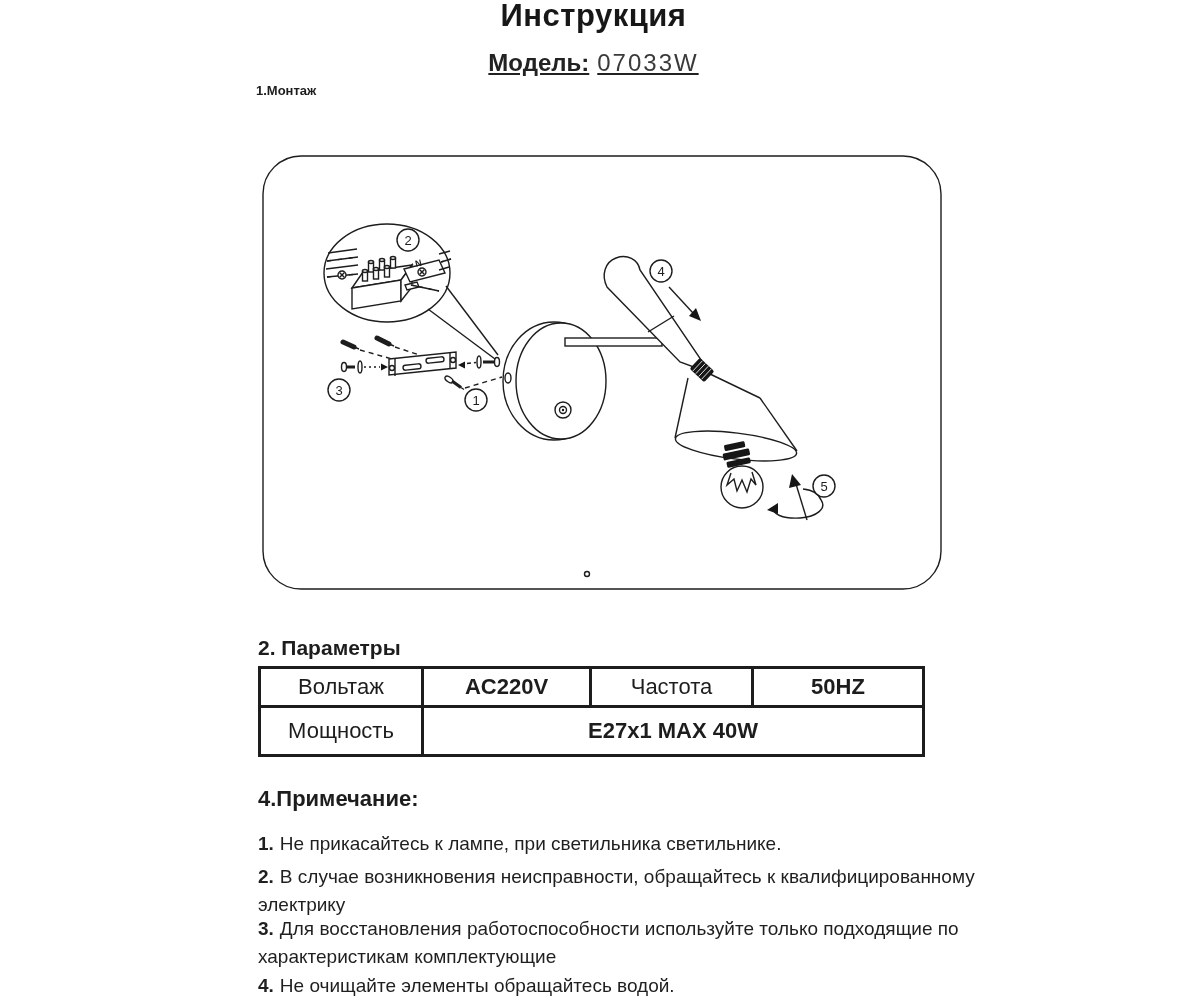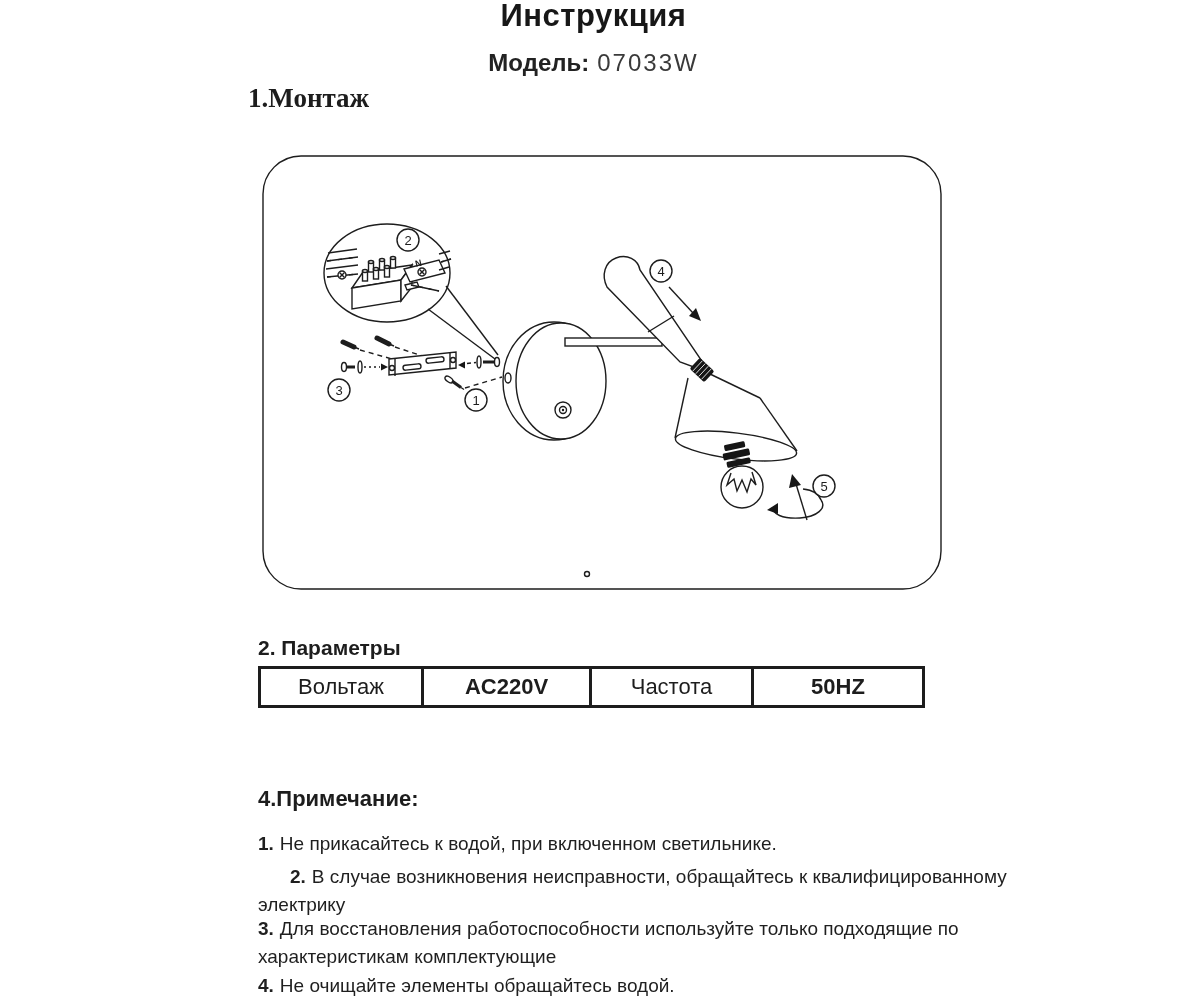--- a/index.html
+++ b/index.html
@@ -3,45 +3,45 @@
 <meta charset="utf-8">
 <style>
   html,body{margin:0;padding:0;}
   body{
     width:1200px;height:1000px;position:relative;background:#ffffff;
     font-family:"Liberation Sans",sans-serif;color:#1d1d1d;overflow:hidden;
   }
   .abs{position:absolute;}
   .centerwrap{left:0;width:1187px;text-align:center;}
   .doc-title{top:-2px;font-size:31px;font-weight:700;letter-spacing:0.5px;color:#171717;}
-  .model-line{top:49px;font-size:24px;color:#222;}
+  .model-line{top:49px;font-size:24px;color:#222;text-decoration:underline;}
   .model-label{font-weight:700;}
   .model-value{font-weight:400;letter-spacing:2px;color:#3a3a3a;margin-left:8px;}
-  .h-montage{left:248px;top:83px;font-size:27px;font-weight:700;font-family:Liberation Serif, serif;}
+  .h-montage{left:256px;top:83px;font-size:13px;font-weight:700;}
   .h-params{left:258px;top:636px;font-size:21px;font-weight:700;}
   .h-notes{left:258px;top:786px;font-size:22px;font-weight:700;}
   .diagram-svg{left:255px;top:148px;}
 
   table.params{
     position:absolute;left:258px;top:666px;border-collapse:collapse;
     table-layout:fixed;
   }
   table.params td{
     border:3px solid #1d1d1d;text-align:center;vertical-align:middle;
     padding:0;font-size:22px;color:#1d1d1d;
   }
   td.c0{width:160px;} td.c1{width:165px;} td.c2{width:159px;} td.c3{width:168px;}
   tr.r0 td{height:36px;}
   tr.r1 td{height:46px;}
   td.bold{font-weight:700;font-size:23px;}
   td.big-label{font-size:24px;}
 
   .note-line{left:258px;font-size:19px;color:#1f1f1f;white-space:nowrap;}
   .note-num{font-weight:700;margin-right:6px;}
-  .n1{top:833px;} .n2a{top:866px;margin-left:32px;} .n2b{top:894px;}
+  .n1{top:833px;} .n2a{top:866px;} .n2b{top:894px;}
   .n3a{top:918px;} .n3b{top:946px;text-align:center;} .n4{top:975px;}
 
   svg .ln{stroke:#1d1d1d;fill:none;stroke-width:1.4;}
   svg .fw{fill:#ffffff;stroke:#1d1d1d;stroke-width:1.4;}
   svg .blk{fill:#161616;stroke:none;}
   svg text{font-family:"Liberation Sans",sans-serif;fill:#1d1d1d;}
   svg .stepnum{font-size:13px;}
 </style>
 </head>
 <body>
@@ -222,27 +222,31 @@
 
 <div class="abs h-params">2. Параметры</div>
 <table class="params">
   <tbody>
       <tr class="r0">
     <td class="c0">Вольтаж</td>
     <td class="c1 bold">AC220V</td>
     <td class="c2">Частота</td>
     <td class="c3 bold">50HZ</td>
   </tr>
+  <tr class="r1">
+    <td class="c0 big-label">Мощность</td>
+    <td class="bold" colspan="3">E27x1 MAX 40W</td>
+  </tr>
 </tbody>
   </table>
 
 <div class="abs h-notes">4.Примечание:</div>
 
 <div class="abs note-line n1">
-  <span class="note-num">1.</span><span>Не прикасайтесь к водой, при включенном светильнике.</span>
+  <span class="note-num">1.</span><span>Не прикасайтесь к лампе, при светильника светильнике.</span>
 </div>
 <div class="abs note-line n2a">
   <span class="note-num">2.</span><span>В случае возникновения неисправности, обращайтесь к квалифицированному</span>
 </div>
 <div class="abs note-line n2b">электрику</div>
 <div class="abs note-line n3a">
   <span class="note-num">3.</span><span>Для восстановления работоспособности используйте только подходящие по</span>
 </div>
 <div class="abs note-line n3b">характеристикам комплектующие</div>
 <div class="abs note-line n4">

